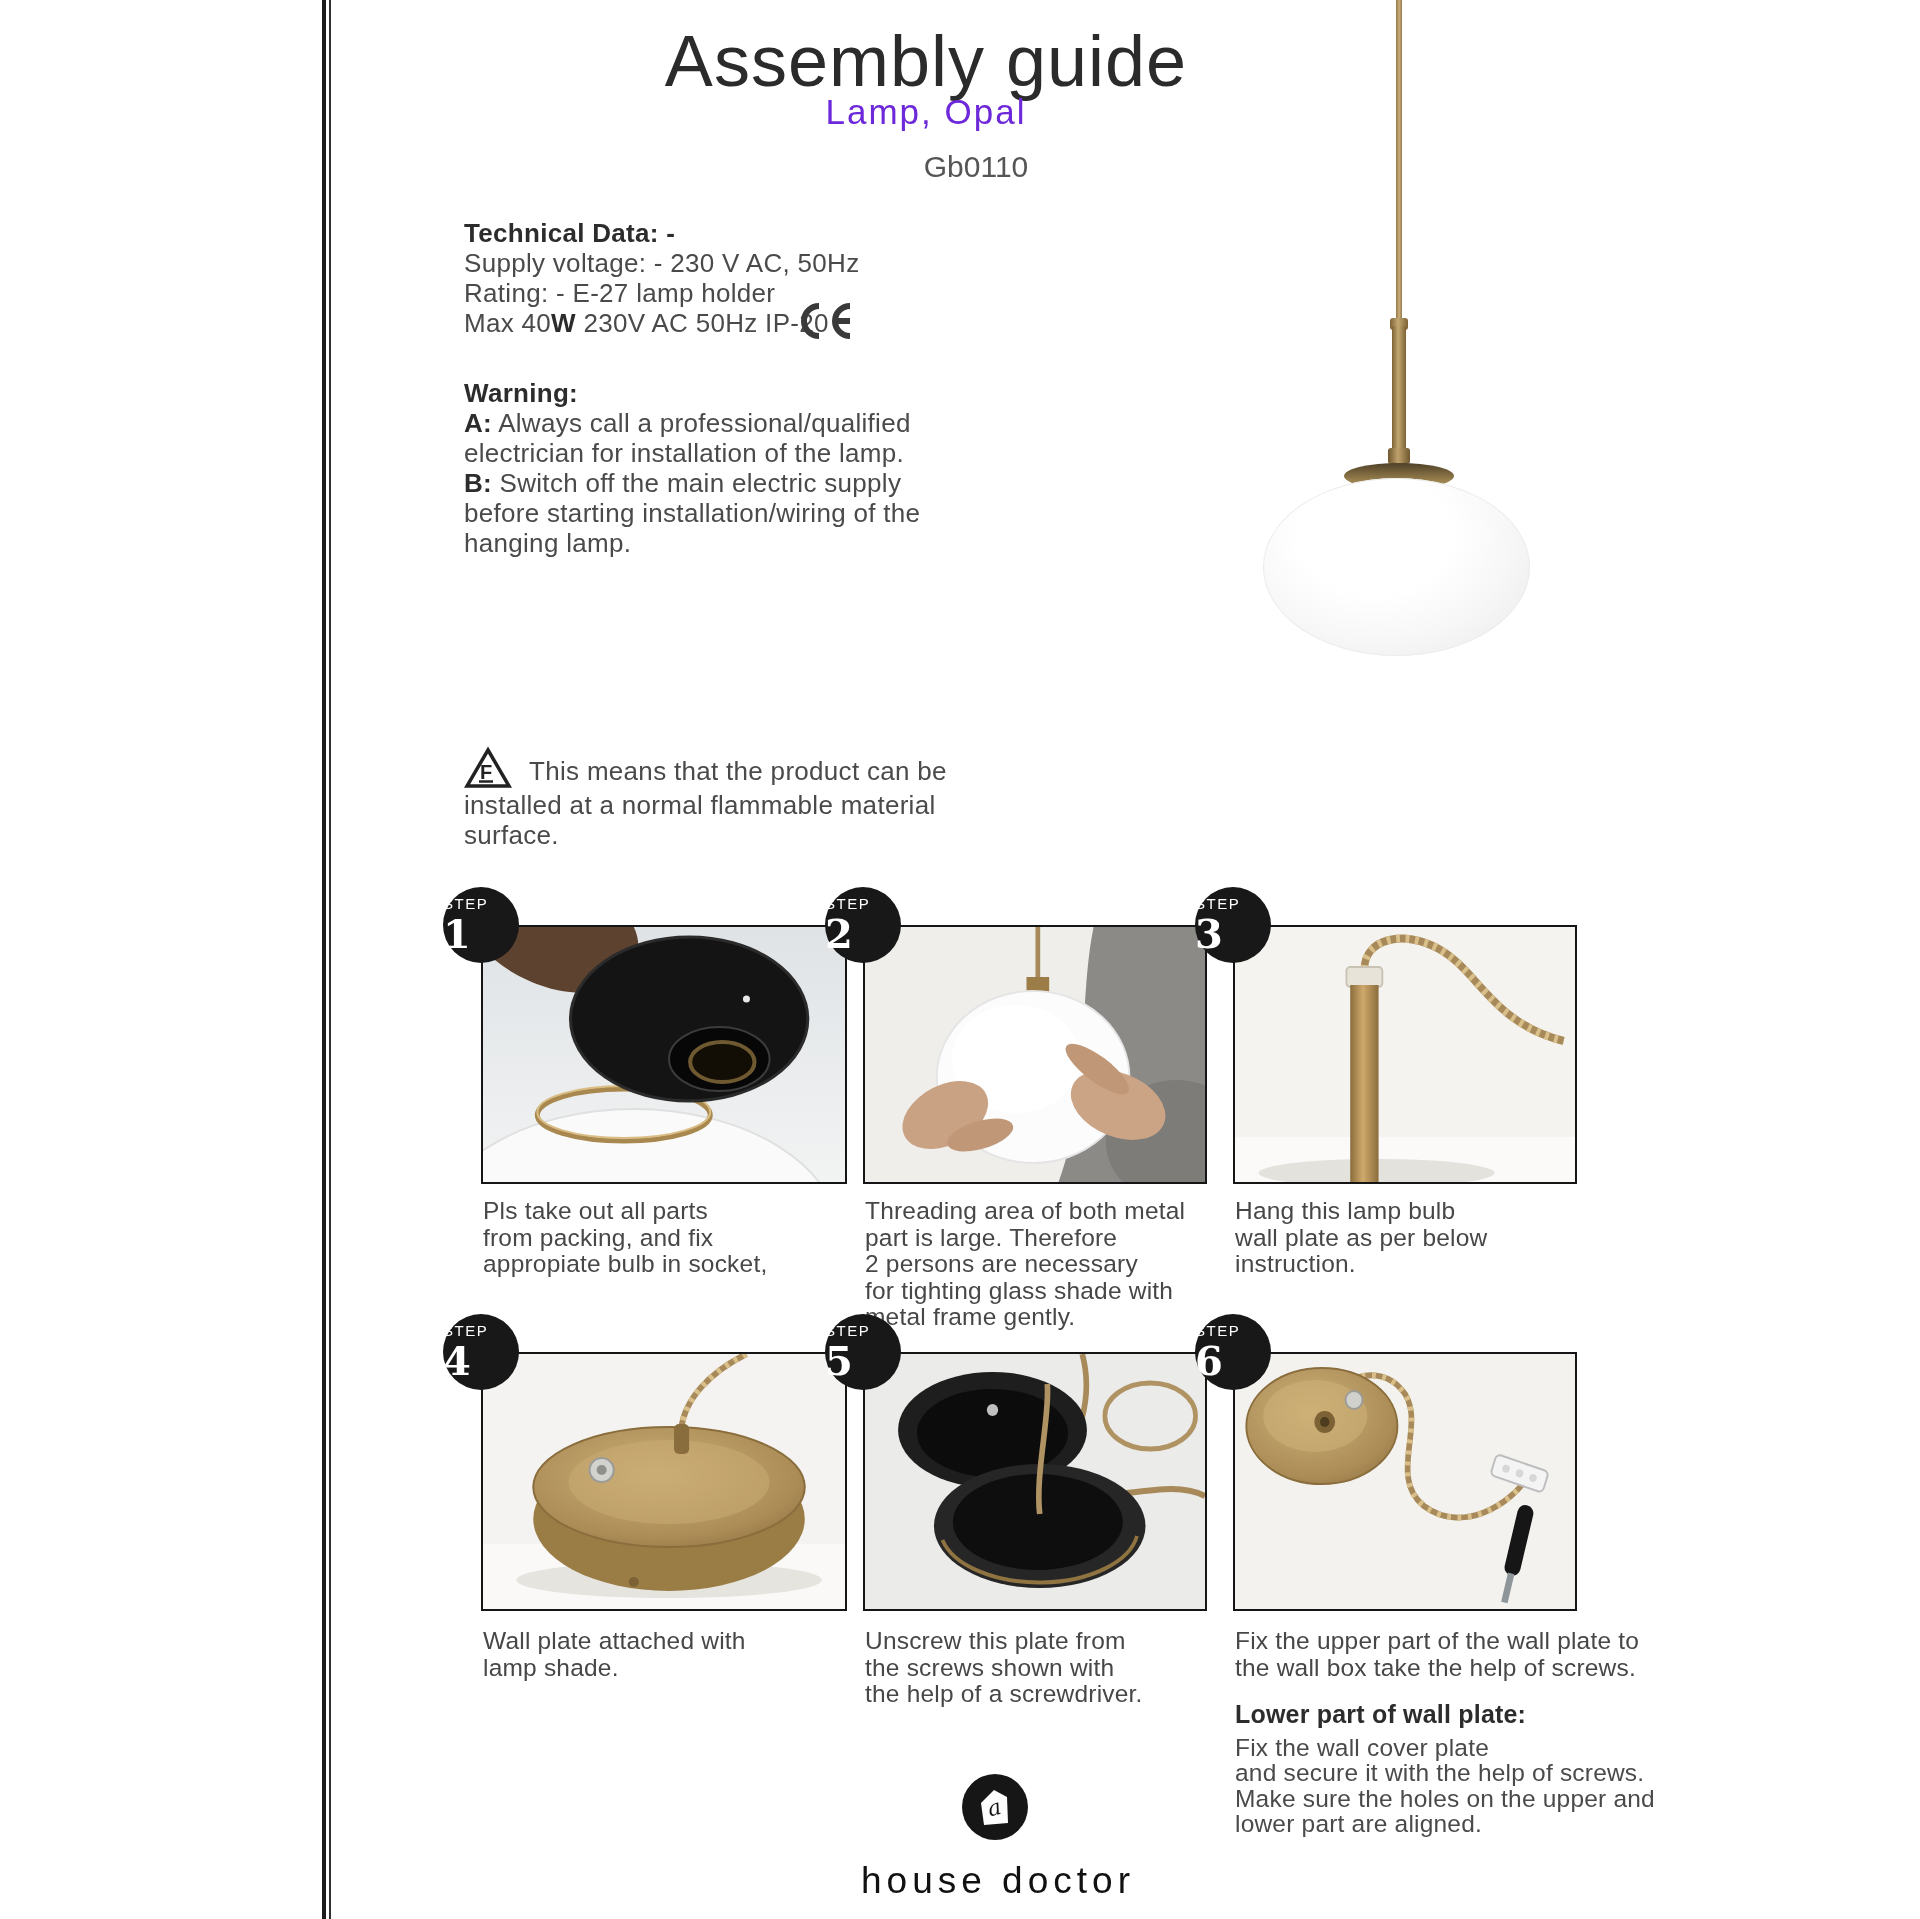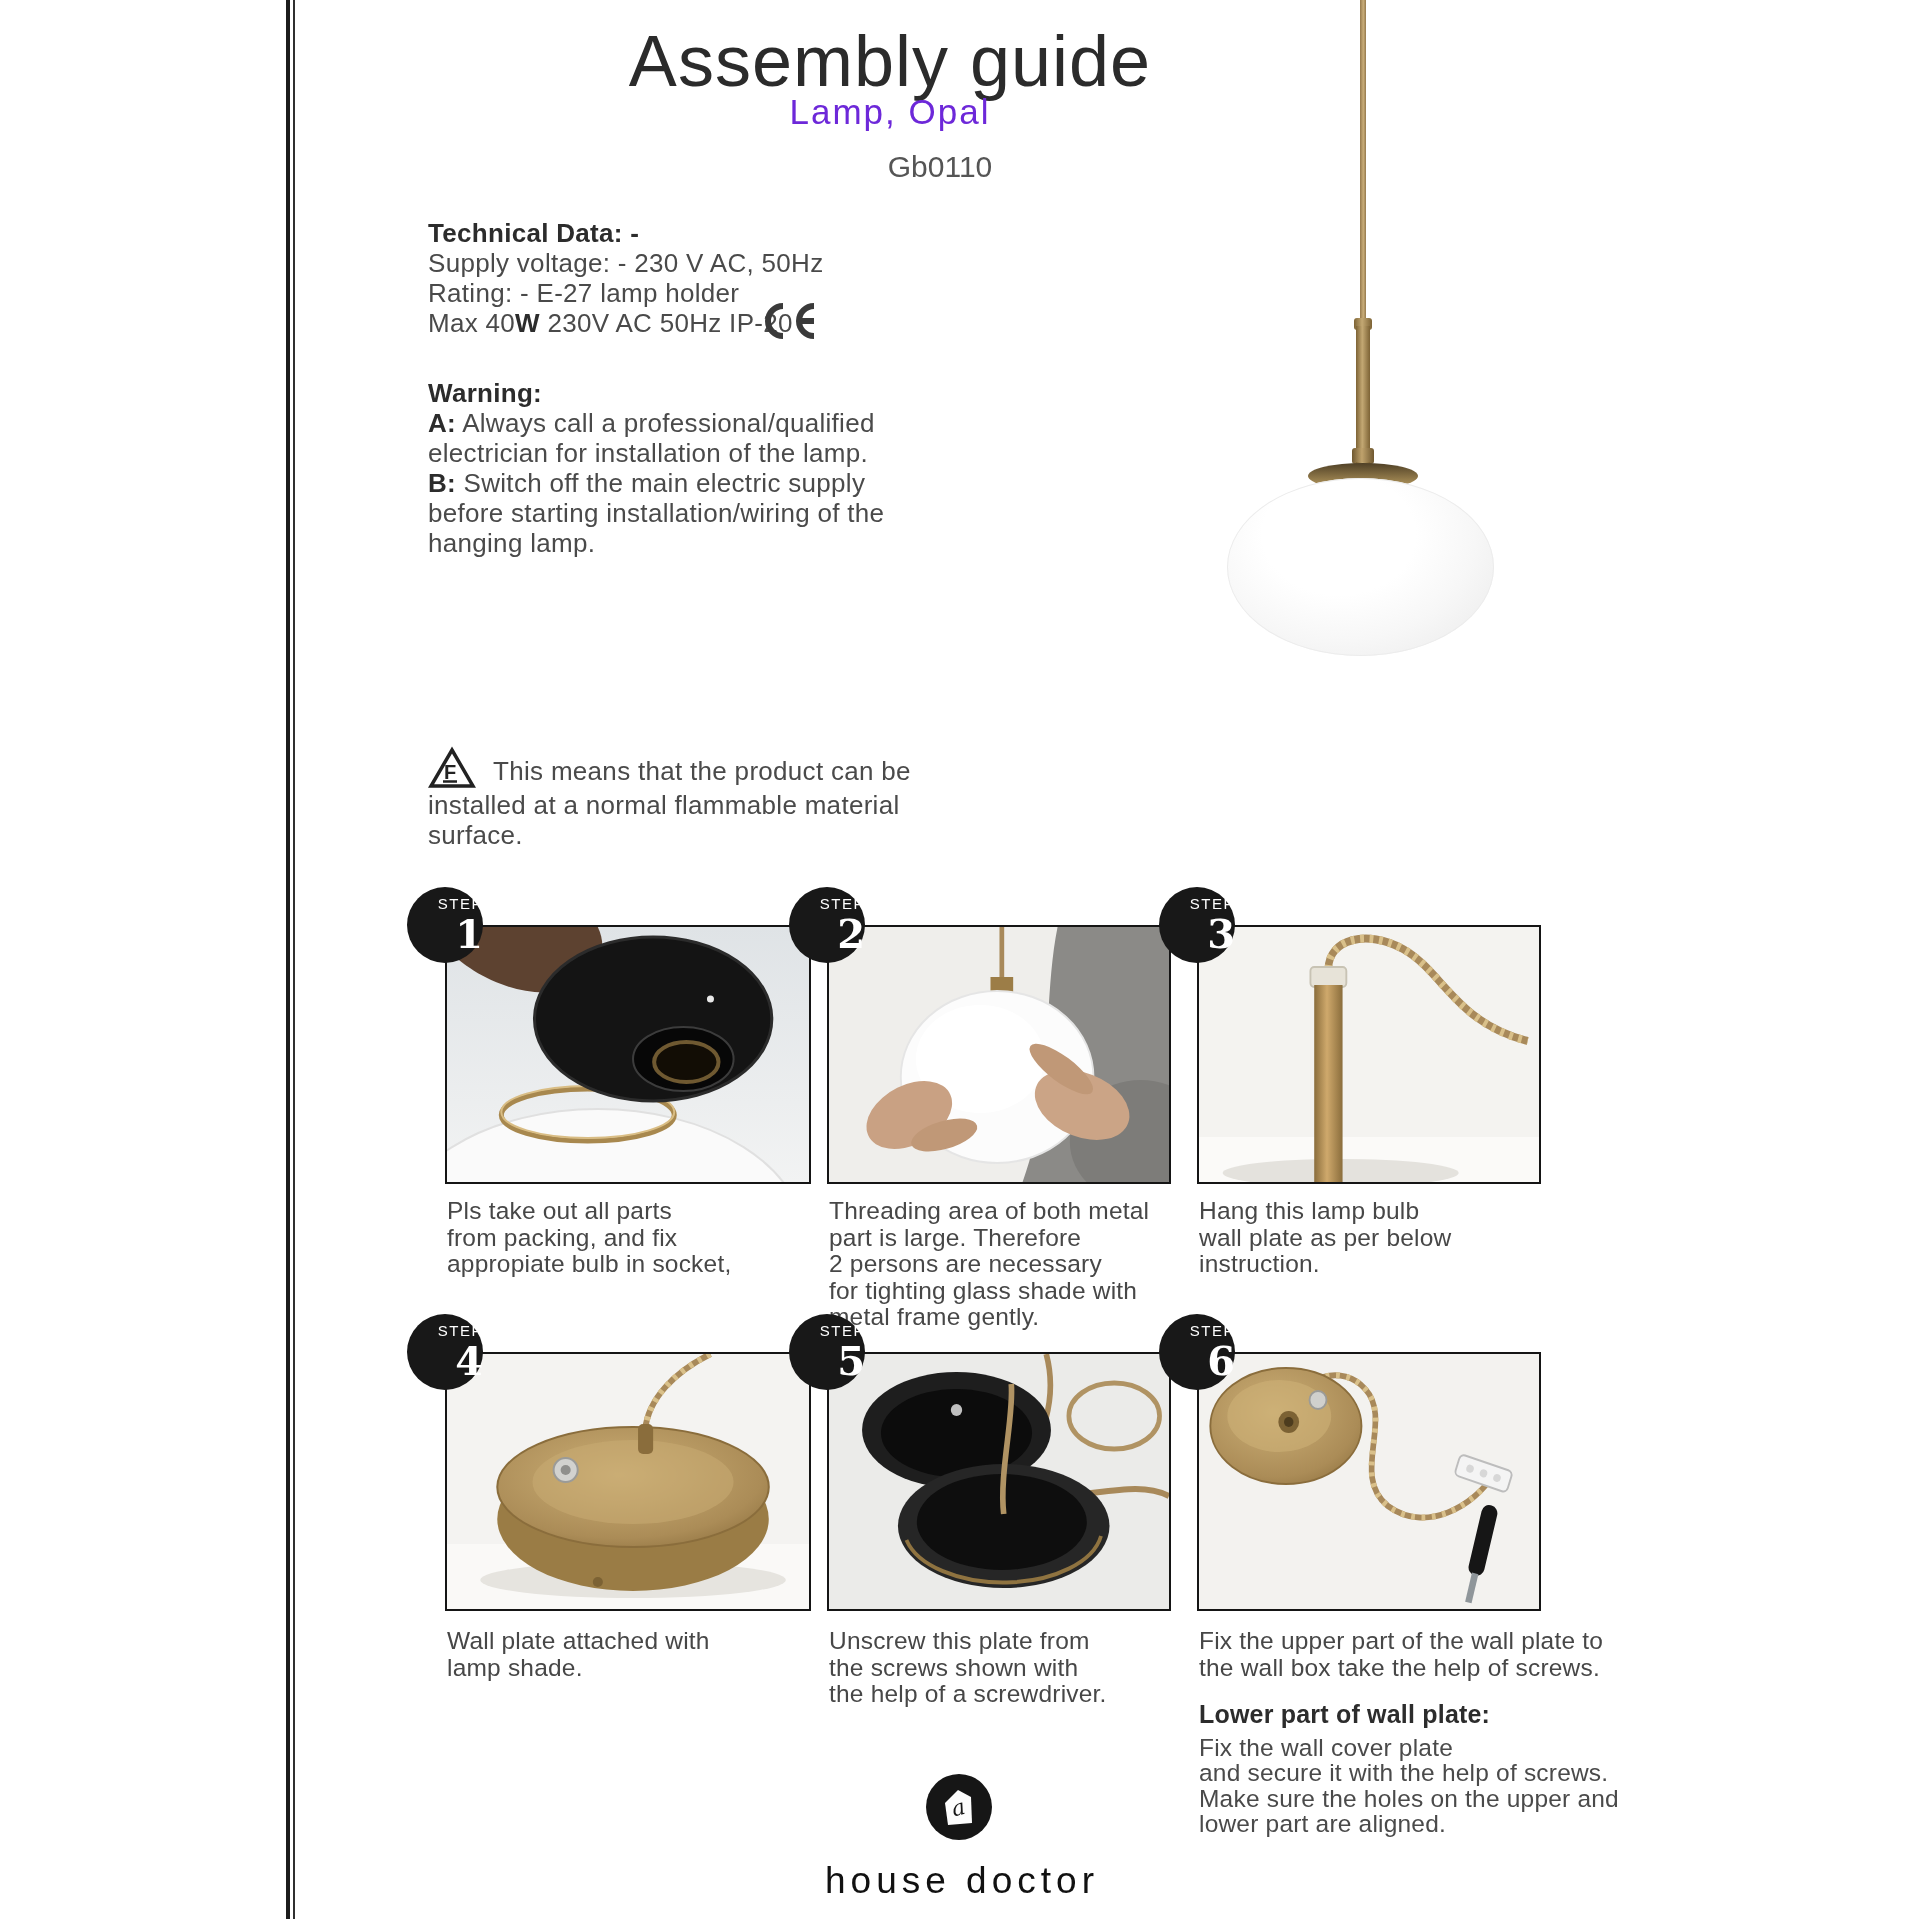--- a/index.html
+++ b/index.html
@@ -1,18 +1,18 @@
 <!DOCTYPE html>
 <html><head>
 <meta charset="utf-8">
 <style>
   html,body{margin:0;padding:0;background:#ffffff;}
   #page{
     position:relative;width:1704px;height:1919px;background:#ffffff;overflow:hidden;
-    font-family:"Liberation Sans",sans-serif;color:#4a4a4a;
+    font-family:"Liberation Sans",sans-serif;color:#4a4a4a;margin-left:36px;
   }
   .vline{position:absolute;top:0;height:1919px;background:#1c1c1c;}
   .vline.a{left:286px;width:4px;}
   .vline.b{left:293px;width:2px;background:#303030;}
 
   
   .hdr{position:absolute;left:390px;width:1000px;text-align:center;}
   .title{top:20px;font-size:72px;letter-spacing:1px;color:#2b2b2b;font-weight:500;}
   .subtitle{top:92px;font-size:35px;color:#6d28d9;font-weight:400;letter-spacing:2px;}
   .code{top:150px;font-size:30px;color:#555;left:440px;}
@@ -41,21 +41,21 @@
     background:linear-gradient(180deg,#4f4026,#9c8350 70%,#b59a63);}
   .lamp-shade{position:absolute;left:1227px;top:478px;width:267px;height:178px;border-radius:50%;
     background:radial-gradient(ellipse at 42% 32%, #ffffff 35%, #f7f7f7 62%, #ececec 90%, #e3e3e3 100%);
     box-shadow:0 0 0 1px #ececec inset;}
 
   
   .step{position:absolute;}
   .photo{position:relative;border:2px solid #151515;background:#eeeeee;overflow:hidden;}
   .photo svg{display:block;}
   .badge{position:absolute;left:-38px;top:-38px;width:76px;height:76px;border-radius:50%;
-    background:#181818;color:#ffffff;display:flex;flex-direction:column;align-items:flex-end;
+    background:#181818;color:#ffffff;display:flex;flex-direction:column;align-items:flex-start;
     justify-content:center;z-index:6;}
   .badge .lbl{font-size:15px;letter-spacing:1.5px;line-height:1;}
   .badge .num{font-family:"DejaVu Serif",serif;font-size:40px;font-weight:700;line-height:1;margin-top:3px;}
   .caption{position:absolute;left:2px;top:273px;width:480px;font-size:24.5px;line-height:26.5px;
     color:#474747;letter-spacing:.2px;}
   .row2 .caption{top:276px;}
 
   .lowplate{position:absolute;left:1199px;top:1702px;font-size:24.5px;line-height:25.5px;width:480px;letter-spacing:.2px;}
   .lowplate .h{font-size:25px;}
   .lowplate .txt{margin-top:7px;}

